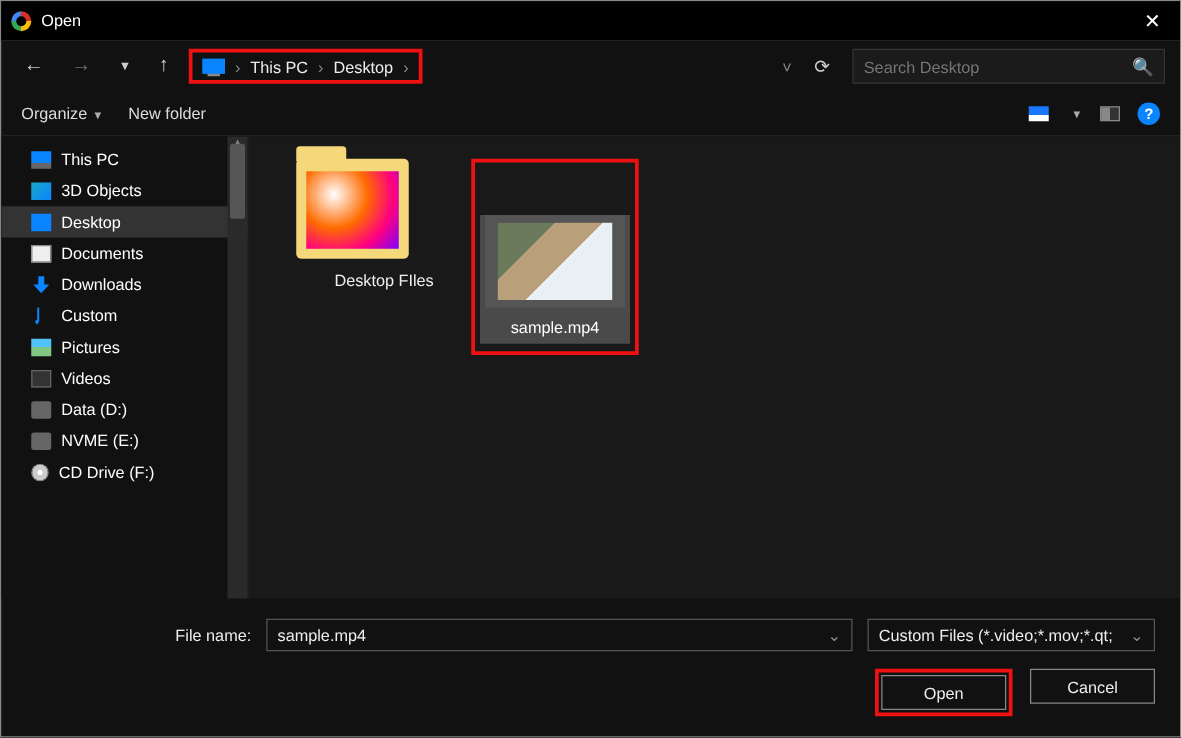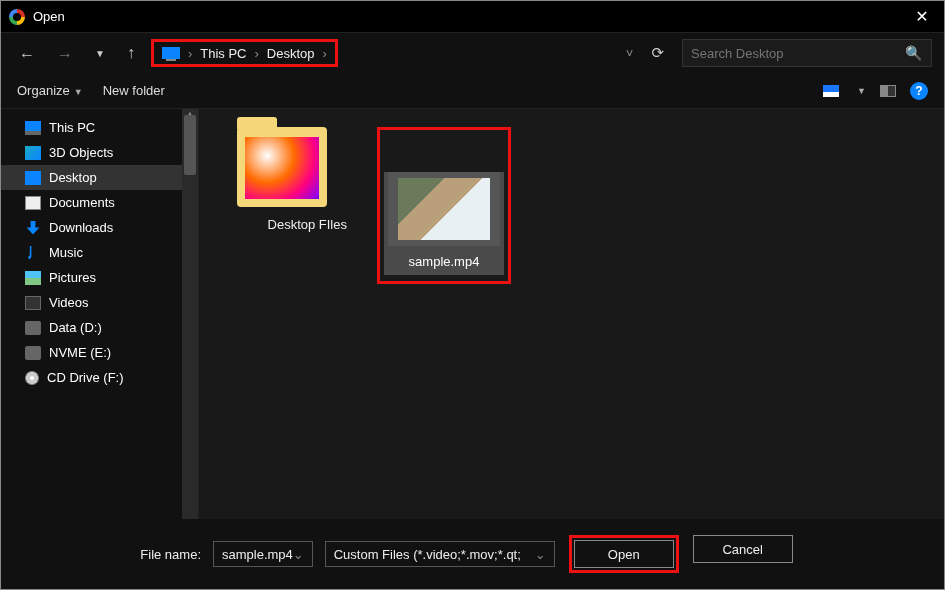--- a/index.html
+++ b/index.html
@@ -68,21 +68,21 @@
   .item .folder-icon::before{content:"";position:absolute;top:-10px;left:0;width:40px;height:12px;background:#f4d87a;border-radius:3px 3px 0 0;}
   .item .folder-icon .inner{position:absolute;inset:10px 8px 8px 8px;background:radial-gradient(circle at 30% 30%,#fff,#ff6b00 40%,#ff0080 70%,#7b00ff);}
   .item .label{color:#eee;}
 
   .vid-wrap{ border:3px solid #e11; padding:4px 4px 6px 4px; }
   .vid-item{ width:120px; background:#4a4a4a; padding:0;}
   .vid-thumb{ width:112px;height:74px;margin:38px auto 8px;border:6px solid #555;border-left-width:10px;border-right-width:10px; background:linear-gradient(135deg,#6b7a5a 0 30%,#b9a07a 30% 55%,#e9f0f3 55% 100%);}
   .vid-label{ color:#fff; text-align:center; padding-bottom:6px;}
 
   
-  .footer { padding:16px 20px; display:flex; flex-direction:row; gap:14px;}
+  .footer { padding:16px 20px; display:flex; flex-direction:column; gap:14px;}
   .fn-row{ display:flex; align-items:center; gap:12px;}
   .fn-label{ width:180px; text-align:right; color:#eee;}
   .fn-input{ flex:1; height:26px; background:#111; border:1px solid #555; color:#eee; padding:0 8px; display:flex; align-items:center; justify-content:space-between;}
   .ft-combo{ width:230px; height:26px; background:#111; border:1px solid #555; color:#eee; padding:0 8px; display:flex; align-items:center; justify-content:space-between;}
   .btn-row{ display:flex; gap:14px; justify-content:flex-end;}
   .btn { width:100px; height:28px; border:1px solid #888; background:#111; color:#eee; display:flex;align-items:center;justify-content:center; cursor:pointer;}
   .btn-wrap-hl{ border:3px solid #e11; padding:2px;}
 </style>
 </head>
 <body>
@@ -153,21 +153,21 @@
         <div class="tree-row child">
             <span class="ticon ic-docs"></span>
             <span>Documents</span>
           </div>
         <div class="tree-row child">
             <span class="ticon ic-dl"></span>
             <span>Downloads</span>
           </div>
         <div class="tree-row child">
             <span class="ticon ic-music"></span>
-            <span>Music</span>
+            <span>Custom</span>
           </div>
         <div class="tree-row child">
             <span class="ticon ic-pic"></span>
             <span>Pictures</span>
           </div>
         <div class="tree-row child">
             <span class="ticon ic-vid"></span>
             <span>Videos</span>
           </div>
         <div class="tree-row child">

